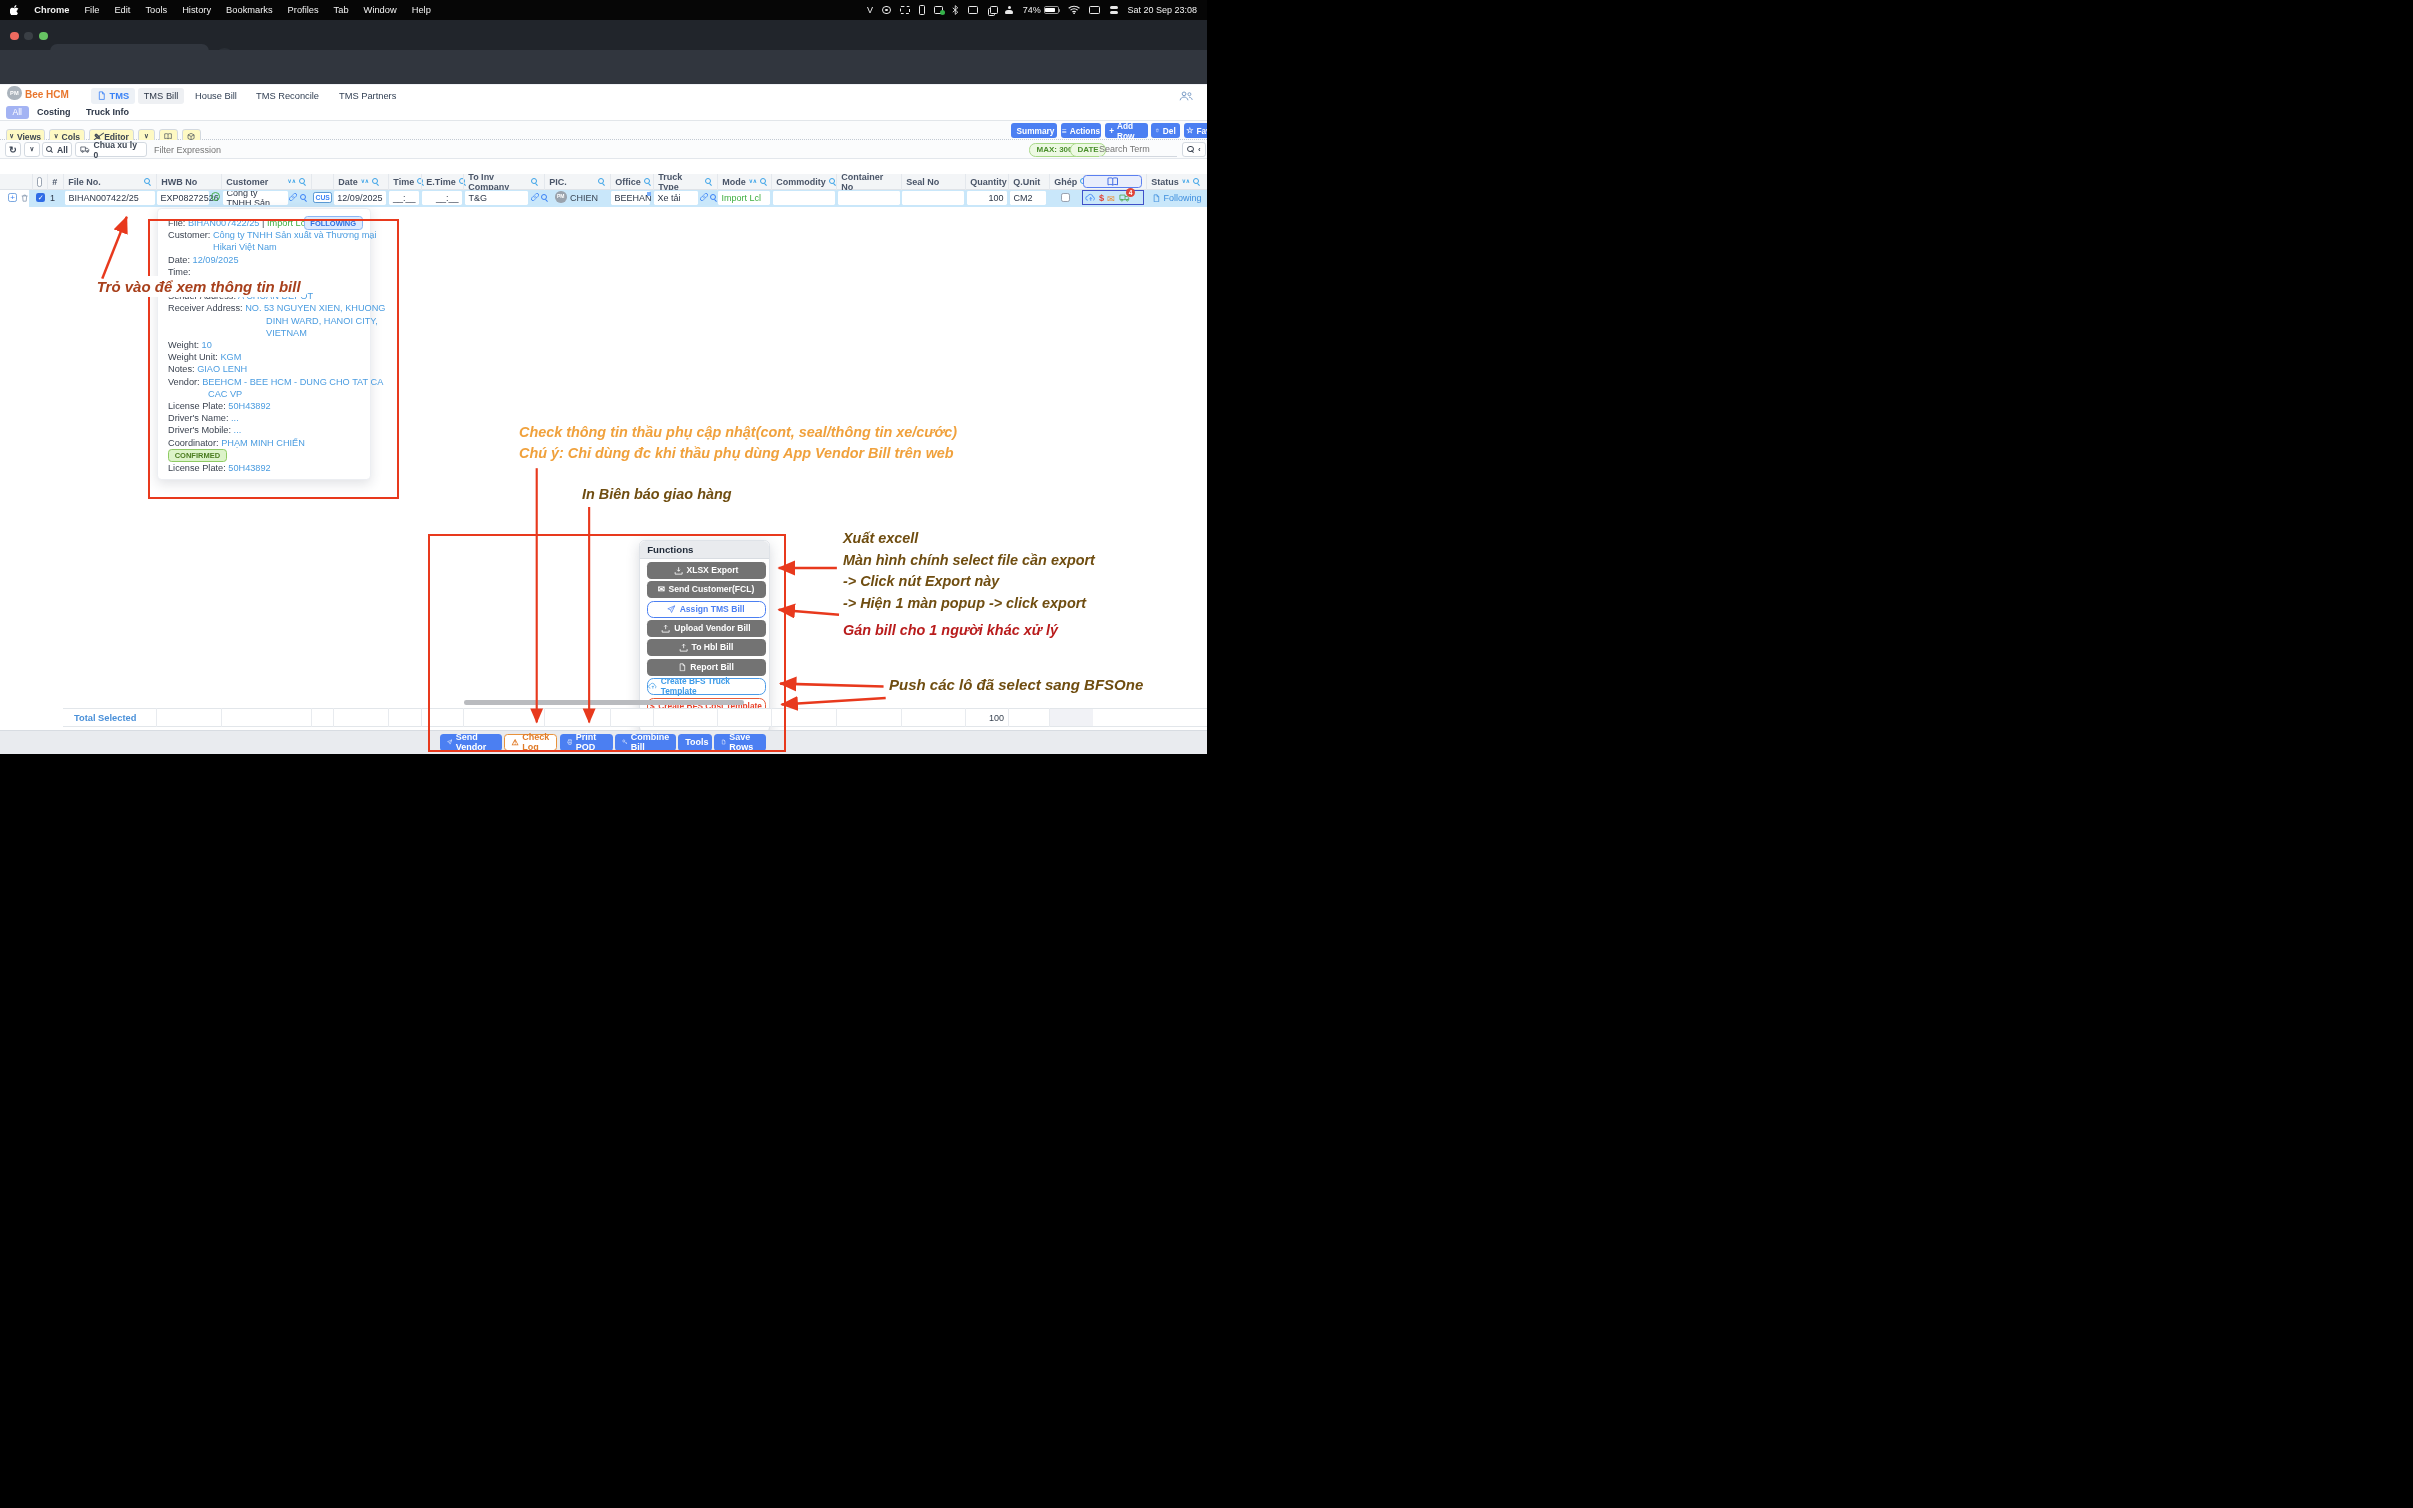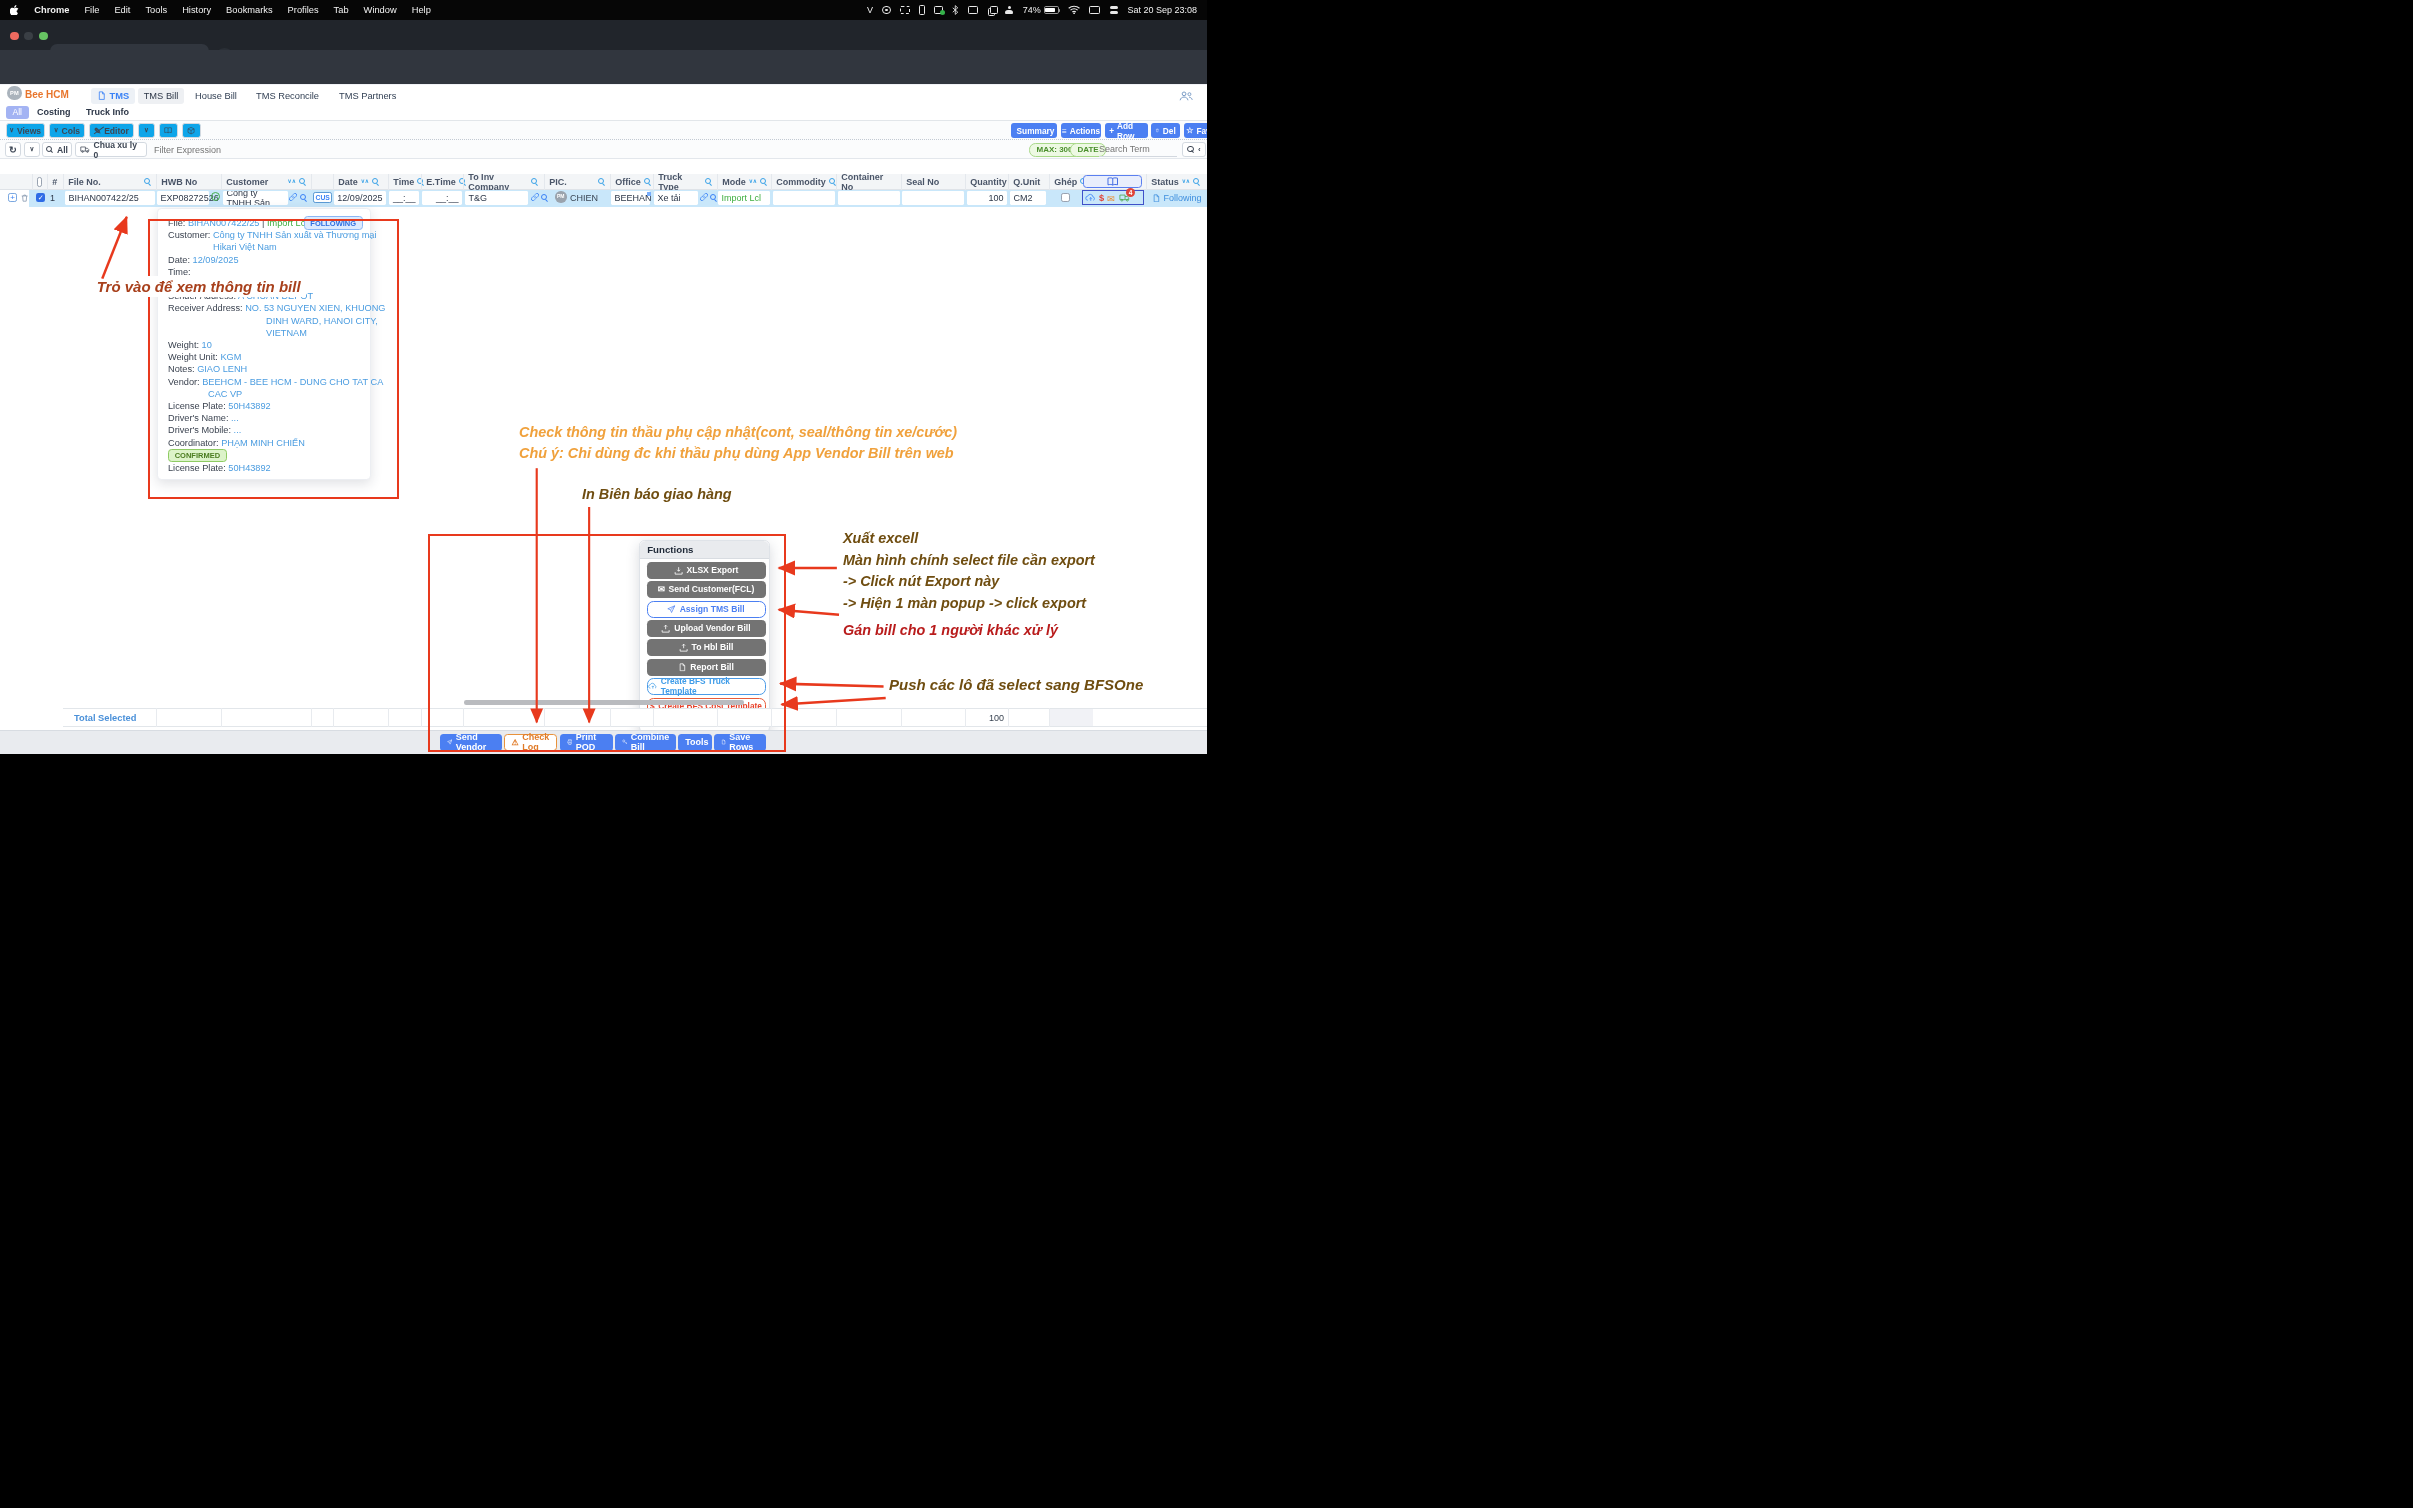--- a/index.html
+++ b/index.html
@@ -45,21 +45,21 @@
 .navic{position:absolute;top:59px;font-size:12.2px;color:#e8eaed}
 .extsq{position:absolute;top:60px;width:14.4px;height:14.4px;border-radius:2.9px}
 #updatepill{position:absolute;left:1079px;top:57px;width:117px;height:21.5px;border:0.7px solid #5c6166;border-radius:10.8px;color:#e8eaed;font-size:9px;display:flex;align-items:center;justify-content:center;gap:5px}
 
 #page{position:absolute;left:0;top:85px;width:1207px;height:669px;background:#fff}
 .chip{position:absolute;top:88px;height:16px;display:flex;align-items:center;gap:3.6px;padding:0 5.7px;border-radius:2.9px;font-size:9.3px}
 .navlink{position:absolute;top:91px;font-size:9.3px;color:#334155}
 #subnav{position:absolute;left:0;top:105px;width:1207px;height:16px;background:#fff;border-bottom:0.7px solid #e2e6ea}
 #toolbar-band{position:absolute;left:0;top:121px;width:1207px;height:19.4px;background:#fbfcfd;border-bottom:0.7px dotted #c3cad3}
 #filter-band{position:absolute;left:0;top:140px;width:1207px;height:19.4px;background:#fbfcfd;border-bottom:0.7px solid #e3e7ec}
-.tb{position:absolute;top:123px;height:15px;border:0.7px solid #d3d9e0;background:#0ea5e9;border-radius:2.9px;color:#3d4654;font-size:8.6px;font-weight:bold;display:flex;align-items:center;justify-content:center;gap:2.9px;padding:0 4.3px}
+.tb{position:absolute;top:129px;height:15px;border:0.7px solid #d3d9e0;background:#fef9c3;border-radius:2.9px;color:#3d4654;font-size:8.6px;font-weight:bold;display:flex;align-items:center;justify-content:center;gap:2.9px;padding:0 4.3px}
 .fb{position:absolute;top:142px;height:15px;border:0.7px solid #d3d9e0;background:#fff;border-radius:2.9px;color:#3d4654;font-size:8.6px;font-weight:bold;display:flex;align-items:center;justify-content:center;gap:2.9px;padding:0 4.3px}
 .bluebtn{position:absolute;top:123px;height:15px;background:#4b7ff2;border-radius:2.9px;color:#fff;font-size:8.3px;font-weight:bold;display:flex;align-items:center;justify-content:center;gap:2.9px;padding:0 4.3px}
 .gbadge{position:absolute;top:143px;height:13.6px;background:#edf9e3;border:0.7px solid #a9d98a;border-radius:6.5px;color:#4a8f2c;font-size:8px;font-weight:bold;display:flex;align-items:center;padding:0 6.5px}
 .caret{font-size:6.5px;line-height:1}
 .mag{position:relative;display:inline-block;width:8px;height:8px;flex:none}
 .mag::before{content:'';position:absolute;left:0;top:0;width:4.3px;height:4.3px;border:1.1px solid currentColor;border-radius:50%}
 .mag::after{content:'';position:absolute;left:5.2px;top:4.9px;width:1.1px;height:3px;background:currentColor;transform:rotate(-45deg)}
 .pen{position:relative;display:inline-block}
 .pen::after{content:'';position:absolute;left:-1.4px;top:4.3px;width:11.5px;height:1.1px;background:#3d4654;transform:rotate(-35deg)}
 

